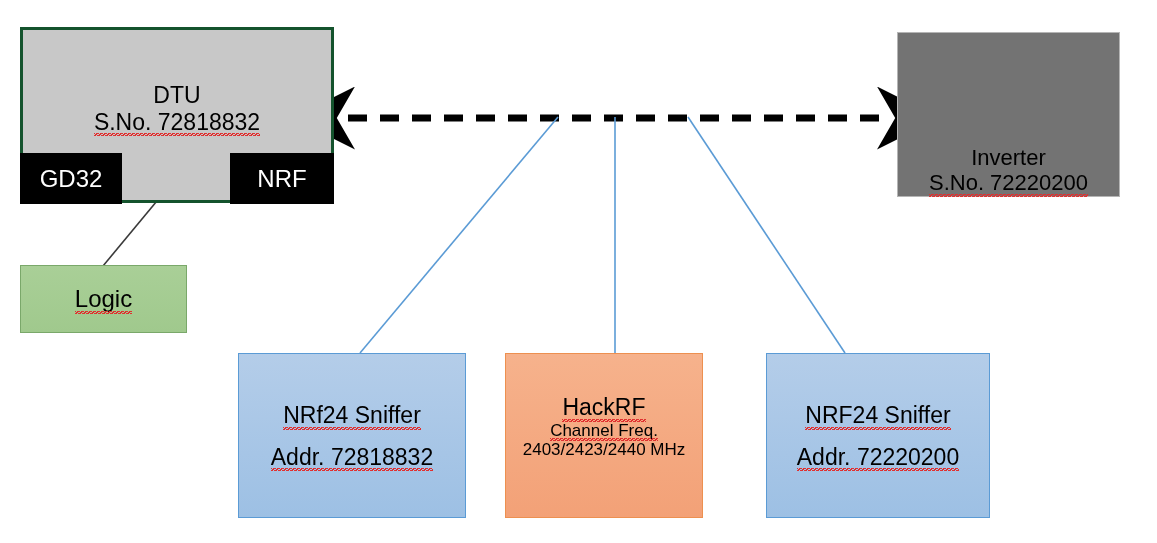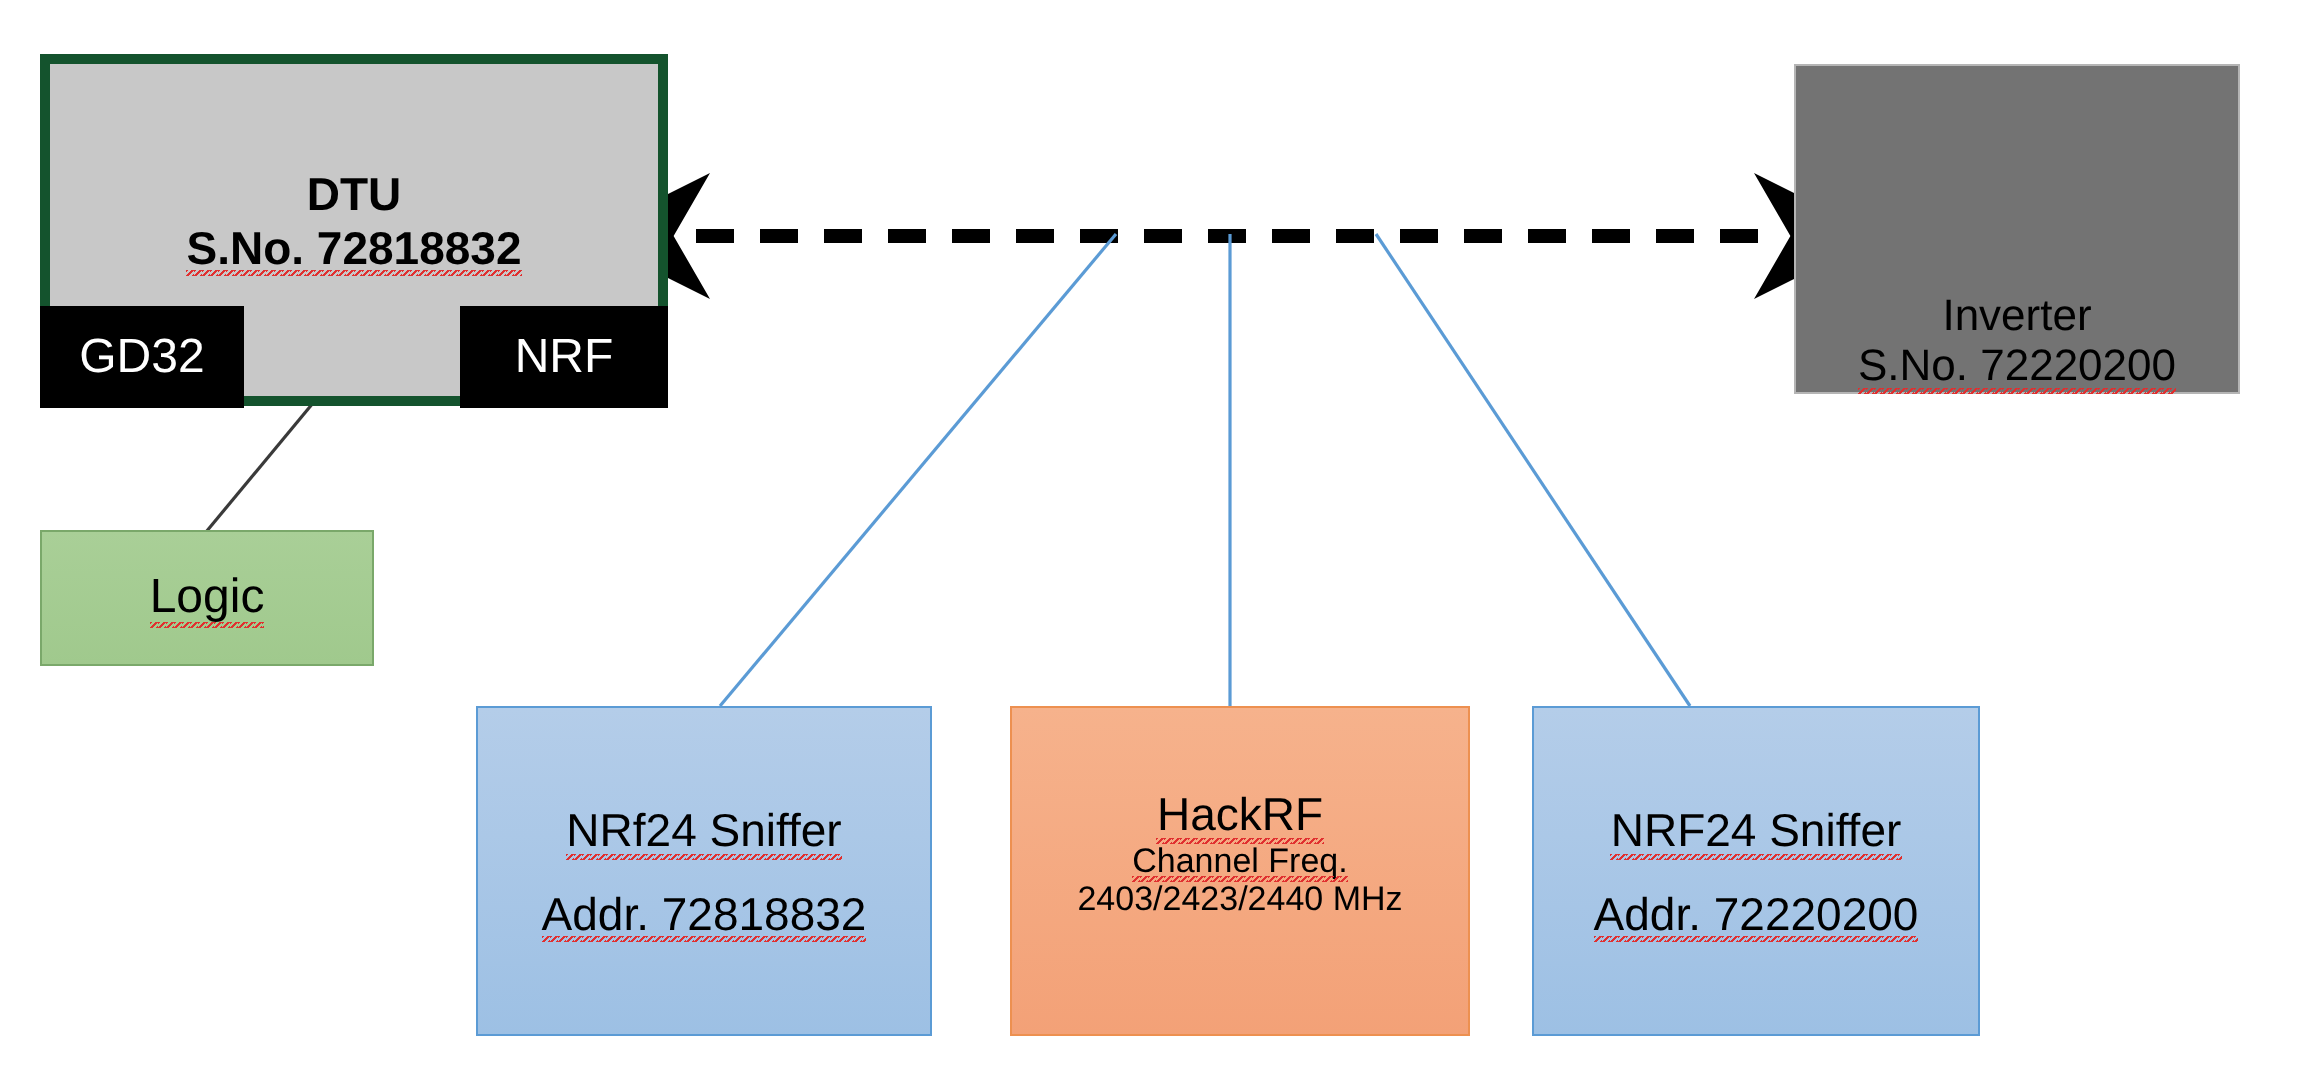--- a/index.html
+++ b/index.html
@@ -27,24 +27,23 @@
     text-align: center;
     line-height: 1.16;
     z-index: 3;
   }
 
   
   #dtu-box {
     left: 20px; top: 27px;
     width: 314px; height: 176px;
     background: #c8c8c8;
-    border: 5px solid #14532d;
+    border: 3px solid #14532d;
     justify-content: flex-start;
     padding-top: 52px;
-    font-weight: bold;
   }
   #dtu-box .title   { font-size: 23px; color: #000; }
   #dtu-box .subtitle{ font-size: 23px; color: #000; }
 
   
   .chip {
     position: absolute;
     box-sizing: border-box;
     background: #000000;
     color: #ffffff;
@@ -86,21 +85,21 @@
     justify-content: flex-start;
     padding-top: 48px;
     gap: 15px;
   }
   .blue-box .l1, .blue-box .l2 { font-size: 23px; color: #000; }
   #sniffer-left  { left: 238px; top: 353px; width: 228px; height: 165px; }
   #sniffer-right { left: 766px; top: 353px; width: 224px; height: 165px; }
 
   #hackrf-box {
     left: 505px; top: 353px;
-    width: 230px; height: 165px;
+    width: 198px; height: 165px;
     background: linear-gradient(180deg,#f6b28c 0%, #f3a177 100%);
     border: 1px solid #ed9050;
     justify-content: flex-start;
     padding-top: 40px;
   }
   #hackrf-box .l1 { font-size: 23px; color: #000; }
   #hackrf-box .l2 { font-size: 17px; color: #000; }
   #hackrf-box .l3 { font-size: 17px; color: #000; }
 
   

